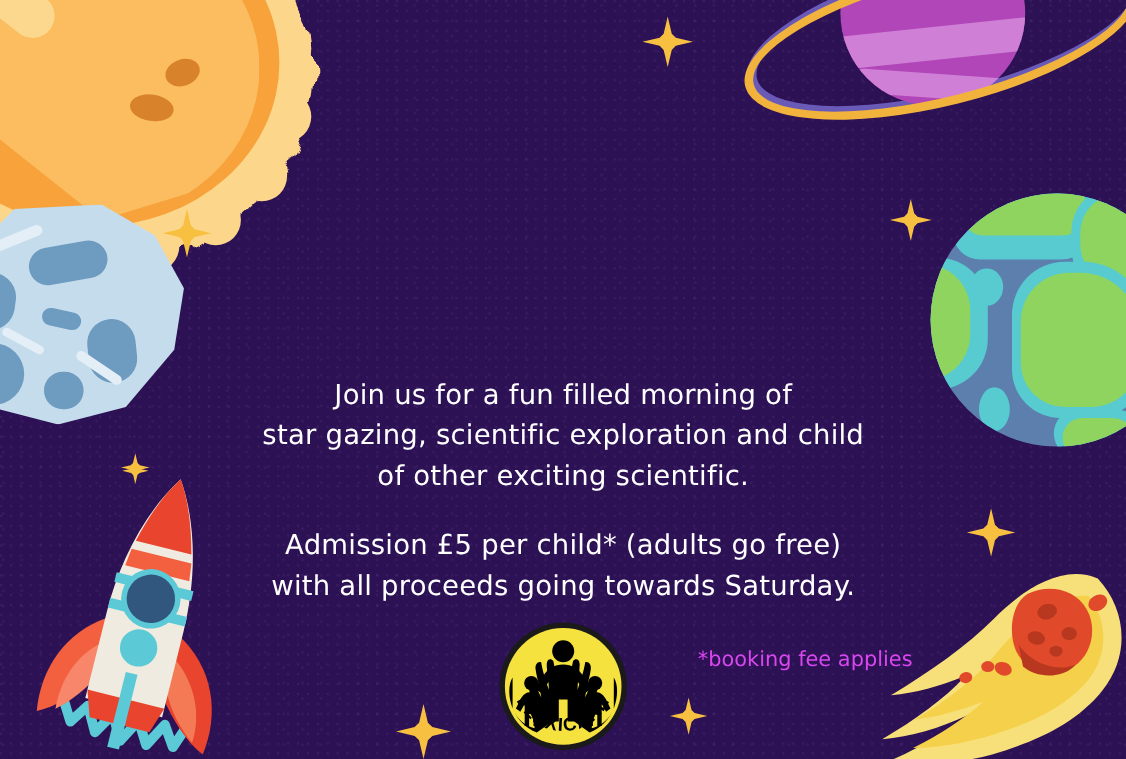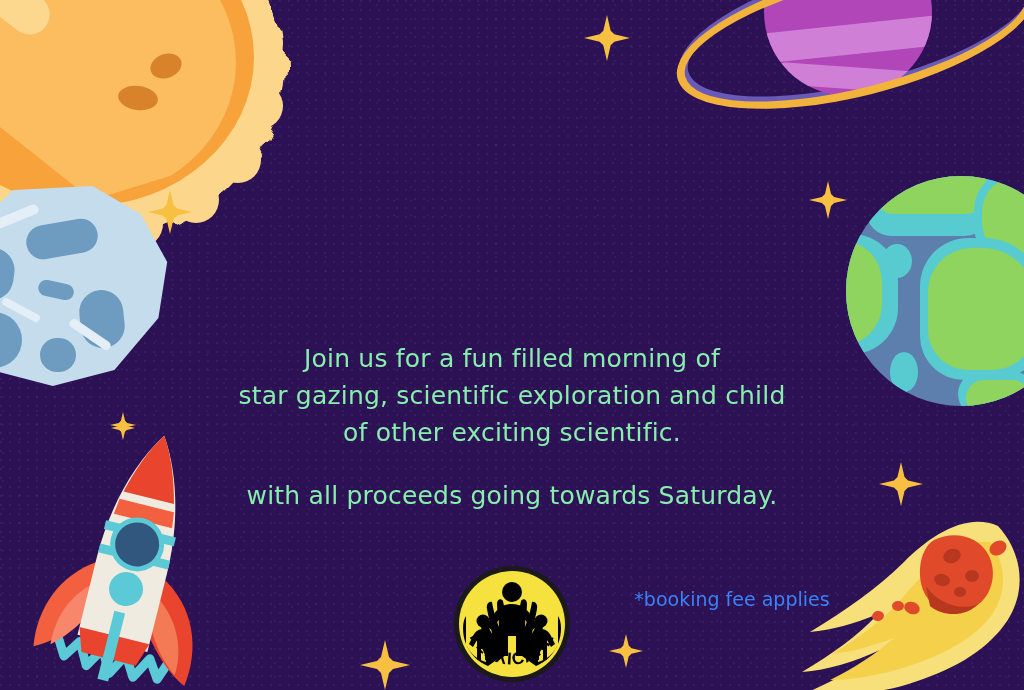--- a/index.html
+++ b/index.html
@@ -63,37 +63,37 @@
   .headline .hl {
     display: block;
     white-space: nowrap;
   }
 
   .para {
     position: absolute;
     left: 0;
     width: 1024px;
     text-align: center;
-    color: #86efac;
+    color: #ffffff;
     font-family: "DejaVu Sans", sans-serif;
     font-size: 25px;
     line-height: 37px;
     letter-spacing: 0.2px;
   }
   .para .ln { display: block; white-space: nowrap; }
   #para-intro { top: 340px; }
   #para-admission { top: 477px; }
 
   .footnote {
     position: absolute;
     left: 612px;
     top: 588px;
     width: 240px;
     text-align: center;
-    color: #3b82f6;
+    color: #d946ef;
     font-family: "DejaVu Sans", sans-serif;
     font-size: 19px;
     white-space: nowrap;
   }
 
   
   .star {
     position: absolute;
     background: #f7c040;
     z-index: 12;
@@ -461,20 +461,21 @@
   <div class="text-layer">
 
 
     <div class="para" id="para-intro">
       <span class="ln">Join us for a fun filled morning of</span>
       <span class="ln">star gazing, scientific exploration and child</span>
       <span class="ln">of other exciting scientific.</span>
     </div>
 
     <div class="para" id="para-admission">
+      <span class="ln">Admission £5 per child* (adults go free)</span>
       <span class="ln">with all proceeds going towards Saturday.</span>
     </div>
 
     <div class="footnote">*booking fee applies</div>
 
   </div>
 
 </div>
 
 </body></html>

